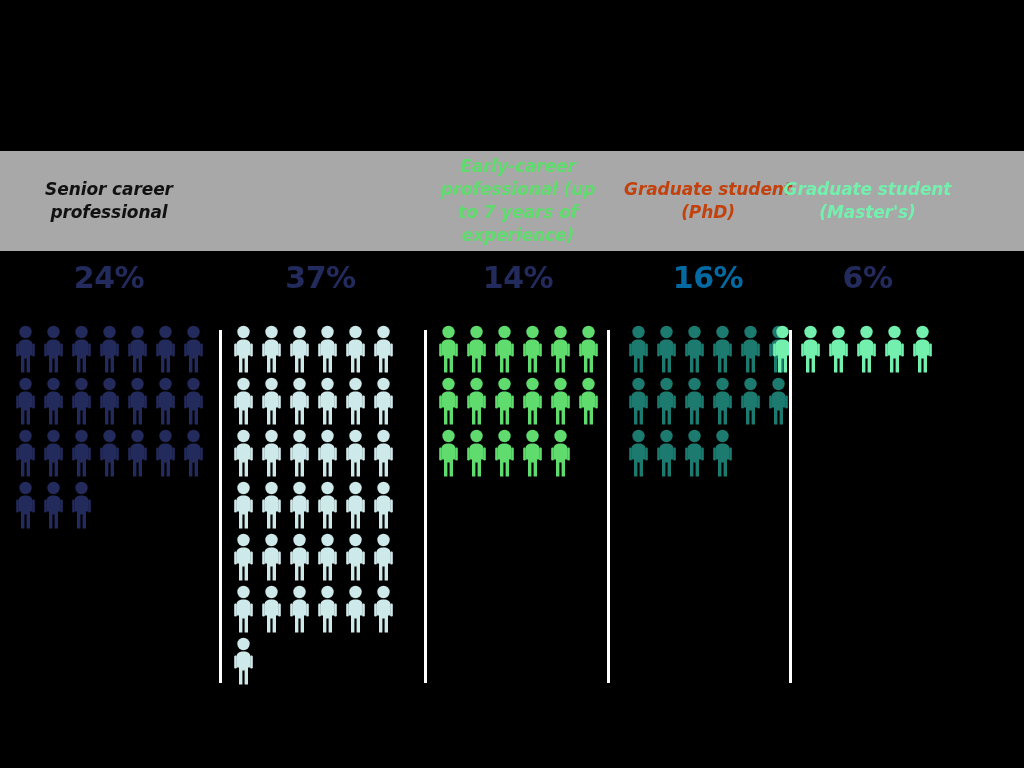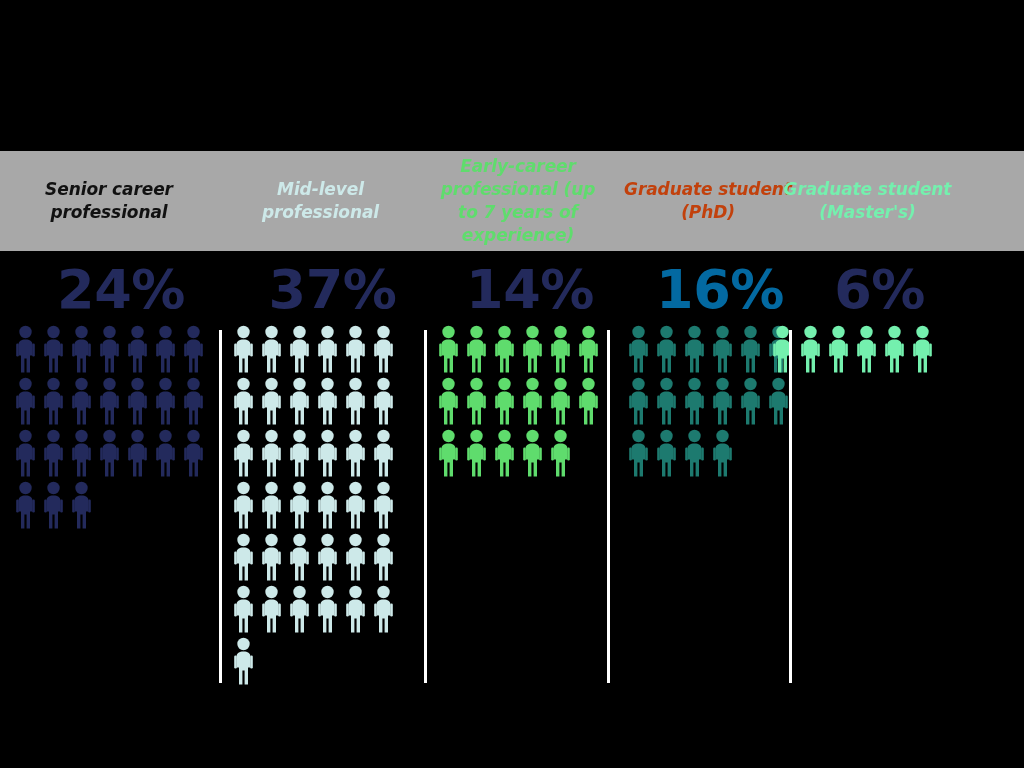--- a/index.html
+++ b/index.html
@@ -62,26 +62,25 @@
     padding: 0 6px;
     box-sizing: border-box;
     letter-spacing: -0.1px;
   }
 
   .pct-value {
     position: absolute;
     top: 263px;
     width: 100%;
     text-align: center;
-    font-size: 54px;
+    font-size: 30px;
     font-weight: 700;
     color: #232a5c;
     letter-spacing: -0.5px;
     line-height: 1;
-    margin-left: 12px;
   }
 
   .figures {
     position: absolute;
     top: 325px;
     left: 0;
     width: 100%;
     display: flex;
     flex-wrap: wrap;
     align-content: flex-start;
@@ -356,21 +355,20 @@
            L18.4 30.5 L16.0 30.5 L16.0 47.5 L12.6 47.5 L12.6 33.5
            L10.4 33.5 L10.4 47.5 L7.0 47.5 L7.0 30.5 L4.6 30.5 Z" fill="#232a5c"></path>
   <rect x="2.2" y="18.5" width="2.6" height="13" rx="1.2" fill="#232a5c"></rect>
   <rect x="18.2" y="18.5" width="2.6" height="13" rx="1.2" fill="#232a5c"></rect>
 </svg>
           </span>
         </div>
     </div>
 
     <div class="column" style="left:218px; width:205px;">
-      <div class="cat-label" style="color: rgb(205, 233, 233);">Mid-level professional</div>
       <div class="pct-value" style="color: rgb(35, 42, 92);">37%</div>
       <div class="figures">
           <span class="fig">
 <svg width="28" height="52" viewBox="0 0 28 52" xmlns="http://www.w3.org/2000/svg">
   <circle cx="11.5" cy="7" r="6.2" fill="#cde9e9"></circle>
   <path d="M4.6 19.5 C4.6 16.2 7.3 14.6 11.5 14.6 C15.7 14.6 18.4 16.2 18.4 19.5
            L18.4 30.5 L16.0 30.5 L16.0 47.5 L12.6 47.5 L12.6 33.5
            L10.4 33.5 L10.4 47.5 L7.0 47.5 L7.0 30.5 L4.6 30.5 Z" fill="#cde9e9"></path>
   <rect x="2.2" y="18.5" width="2.6" height="13" rx="1.2" fill="#cde9e9"></rect>
   <rect x="18.2" y="18.5" width="2.6" height="13" rx="1.2" fill="#cde9e9"></rect>

